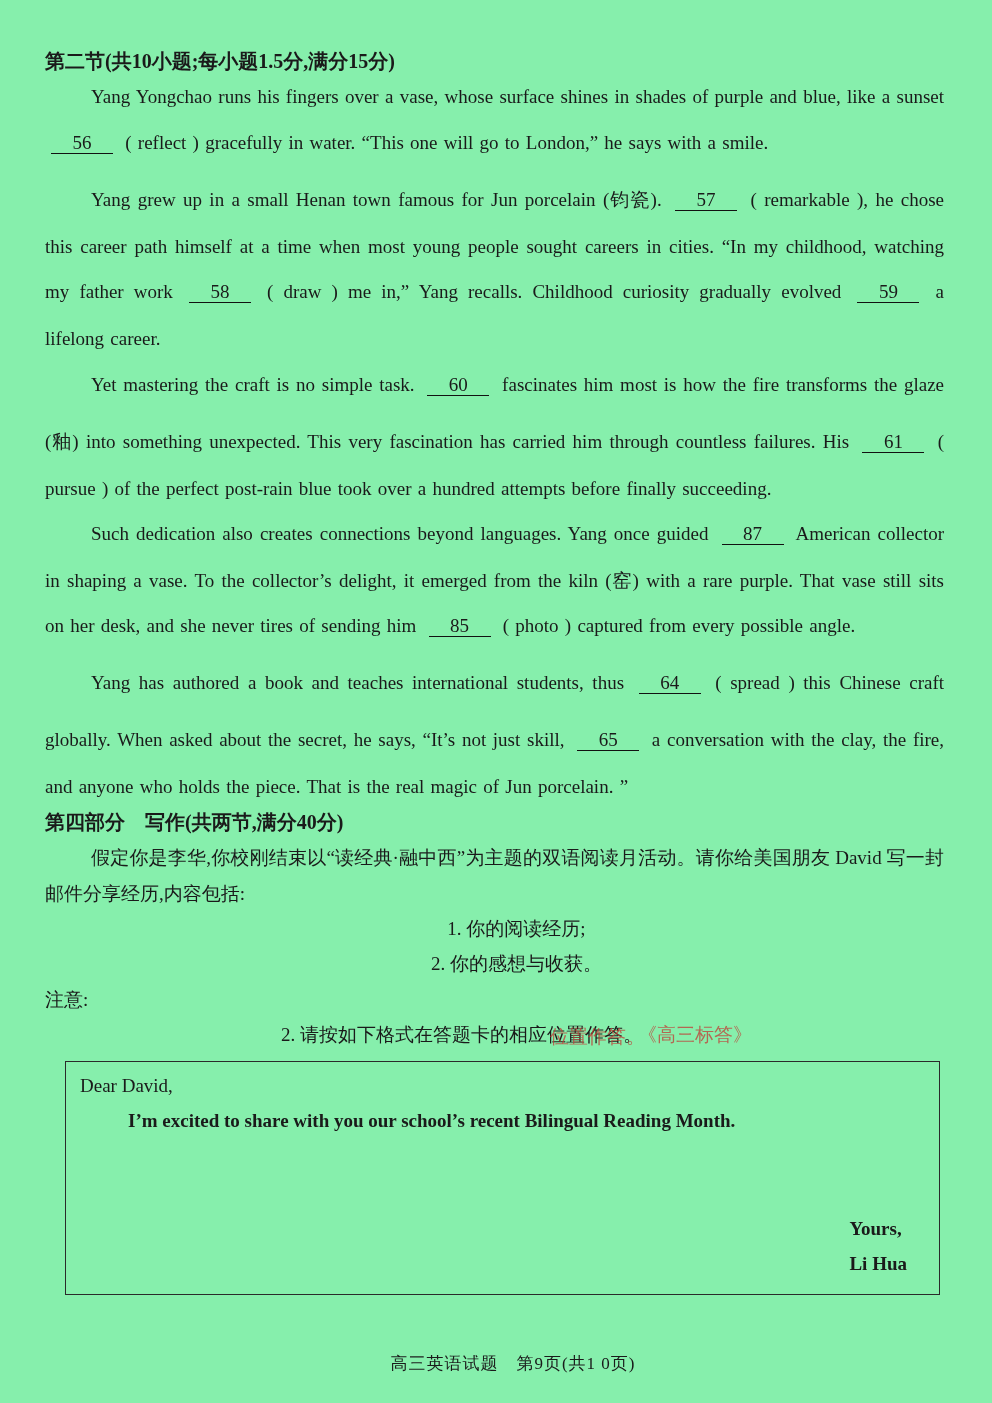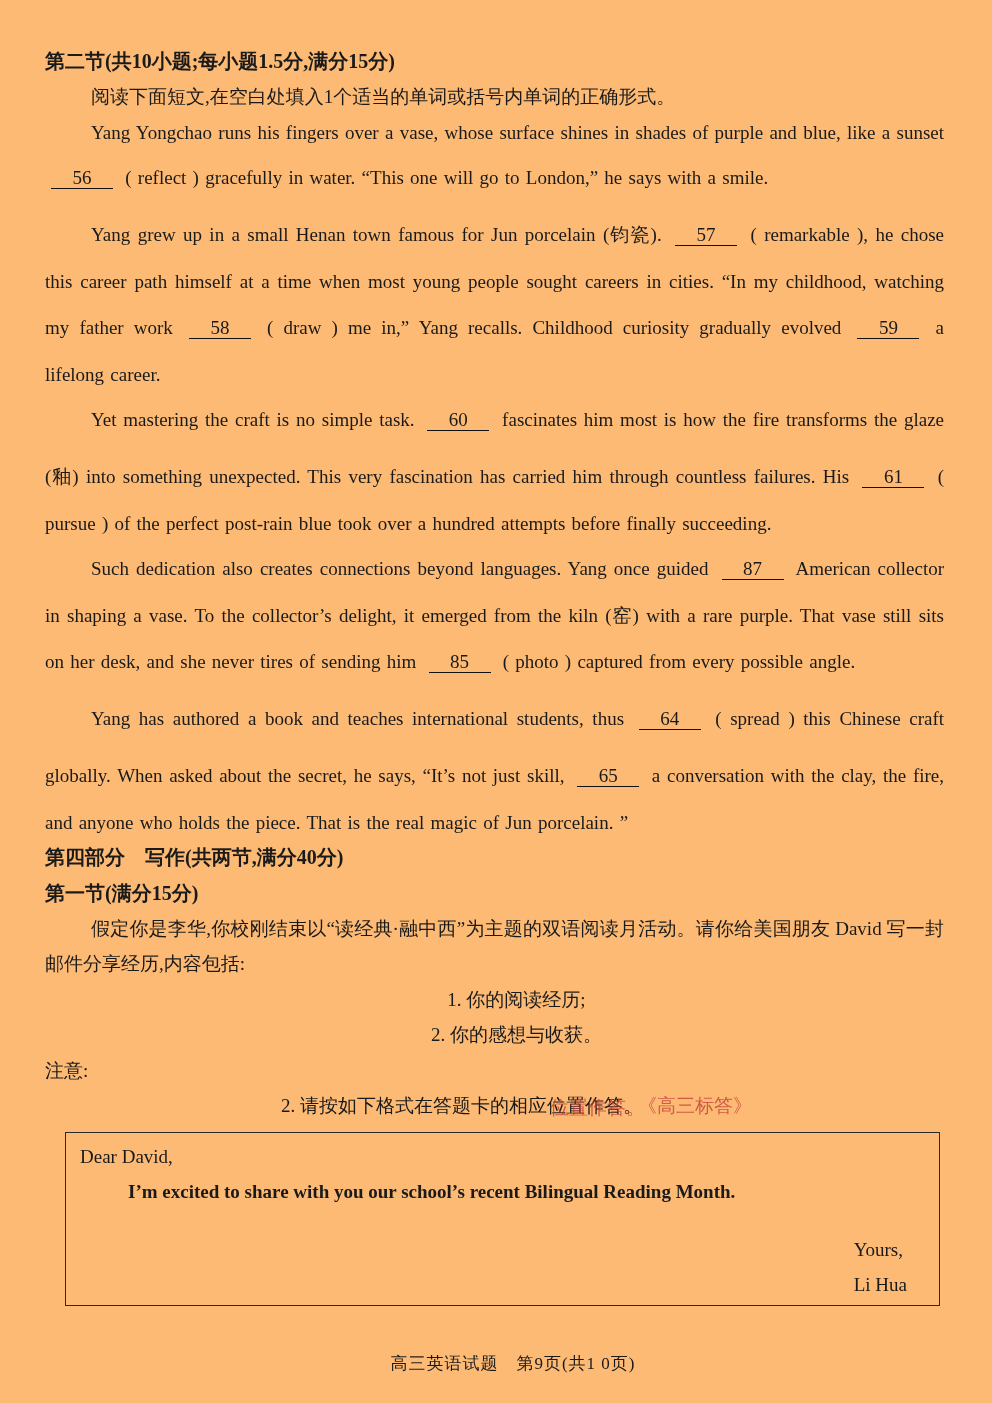--- a/index.html
+++ b/index.html
@@ -2,21 +2,21 @@
 <html><head>
 <meta charset="utf-8">
 <style>
   * { margin: 0; padding: 0; box-sizing: border-box; }
   html, body { background: #e8e8e8; }
   .page {
     position: relative;
     width: 992px;
     height: 1403px;
     margin: 0 auto;
-    background: #fdba74;
+    background: #86efac;
     color: #1a1a1a;
     font-family: "Liberation Serif", "DejaVu Serif", serif;
     font-size: 19px;
     line-height: 35.4px;
     padding: 44px 48px 0 45px;
     overflow: hidden;
   }
   .heading {
     font-weight: 700;
     font-size: 20px;
@@ -48,61 +48,60 @@
     pointer-events: none;
   }
   .watermark {
     color: #c23b34;
     opacity: 0.75;
     margin-left: -4px;
   }
   .letter-box {
     margin: 8px 4px 0 20px;
     border: 1.6px solid #2a2a2a;
-    height: 174px;
+    height: 234px;
     position: relative;
     padding: 6px 14px;
   }
   .letter-body { text-indent: 48px; font-weight: bold; }
   .signature-block {
     position: absolute;
     right: 32px;
-    bottom: 2px;
+    bottom: 12px;
     text-align: left;
+    font-weight: bold;
   }
   .footer {
     position: absolute;
     left: 17px;
     bottom: 22px;
     width: 100%;
     text-align: center;
     font-size: 17px;
     letter-spacing: 1px;
   }
 </style>
 </head>
 <body>
 
 <div class="page">
 
   <div class="heading">第二节(共10小题;每小题1.5分,满分15分)</div>
 
-  <div class="indent">阅读下面短文,在空白处填入1个适当的单词或括号内单词的正确形式。</div>
 
   <div>
       <p class="para">Yang Yongchao runs his fingers over a vase, whose surface shines in shades of purple and blue, like a sunset <span class="blank">56</span> ( reflect ) gracefully in water. “This one will go to London,” he says with a smile.</p>
       <p class="para">Yang grew up in a small Henan town famous for Jun porcelain (钧瓷). <span class="blank">57</span> ( remarkable ), he chose this career path himself at a time when most young people sought careers in cities. “In my childhood, watching my father work <span class="blank">58</span> ( draw ) me in,” Yang recalls. Childhood curiosity gradually evolved <span class="blank">59</span> a lifelong career.</p>
       <p class="para">Yet mastering the craft is no simple task. <span class="blank">60</span> fascinates him most is how the fire transforms the glaze (釉) into something unexpected. This very fascination has carried him through countless failures. His <span class="blank">61</span> ( pursue ) of the perfect post-rain blue took over a hundred attempts before finally succeeding.</p>
       <p class="para">Such dedication also creates connections beyond languages. Yang once guided <span class="blank">87</span> American collector in shaping a vase. To the collector’s delight, it emerged from the kiln (窑) with a rare purple. That vase still sits on her desk, and she never tires of sending him <span class="blank">85</span> ( photo ) captured from every possible angle.</p>
       <p class="para">Yang has authored a book and teaches international students, thus <span class="blank">64</span> ( spread ) this Chinese craft globally. When asked about the secret, he says, “It’s not just skill, <span class="blank">65</span> a conversation with the clay, the fire, and anyone who holds the piece. That is the real magic of Jun porcelain. ”</p>
     </div>
 
   <div class="heading">第四部分　写作(共两节,满分40分)</div>
 
-  <div class="heading">第一节(满分15分)</div>
 
   <div class="indent" style="text-align: justify;">假定你是李华,你校刚结束以“读经典·融中西”为主题的双语阅读月活动。请你给美国朋友 David 写一封邮件分享经历,内容包括:</div>
 
   <div class="point-line">1. 你的阅读经历;</div>
   <div class="point-line">2. 你的感想与收获。</div>
 
   <div>注意:</div>
 
 
   <div class="point-line"><span>2. 请按如下格式在答题卡的相应</span><span class="overlap-wrap"><span>位置作答。</span><span class="red-dup" style="color: rgb(194, 59, 52);">位置作答。</span></span><span class="watermark" style="color: rgb(194, 59, 52);">《高三标答》</span></div>

